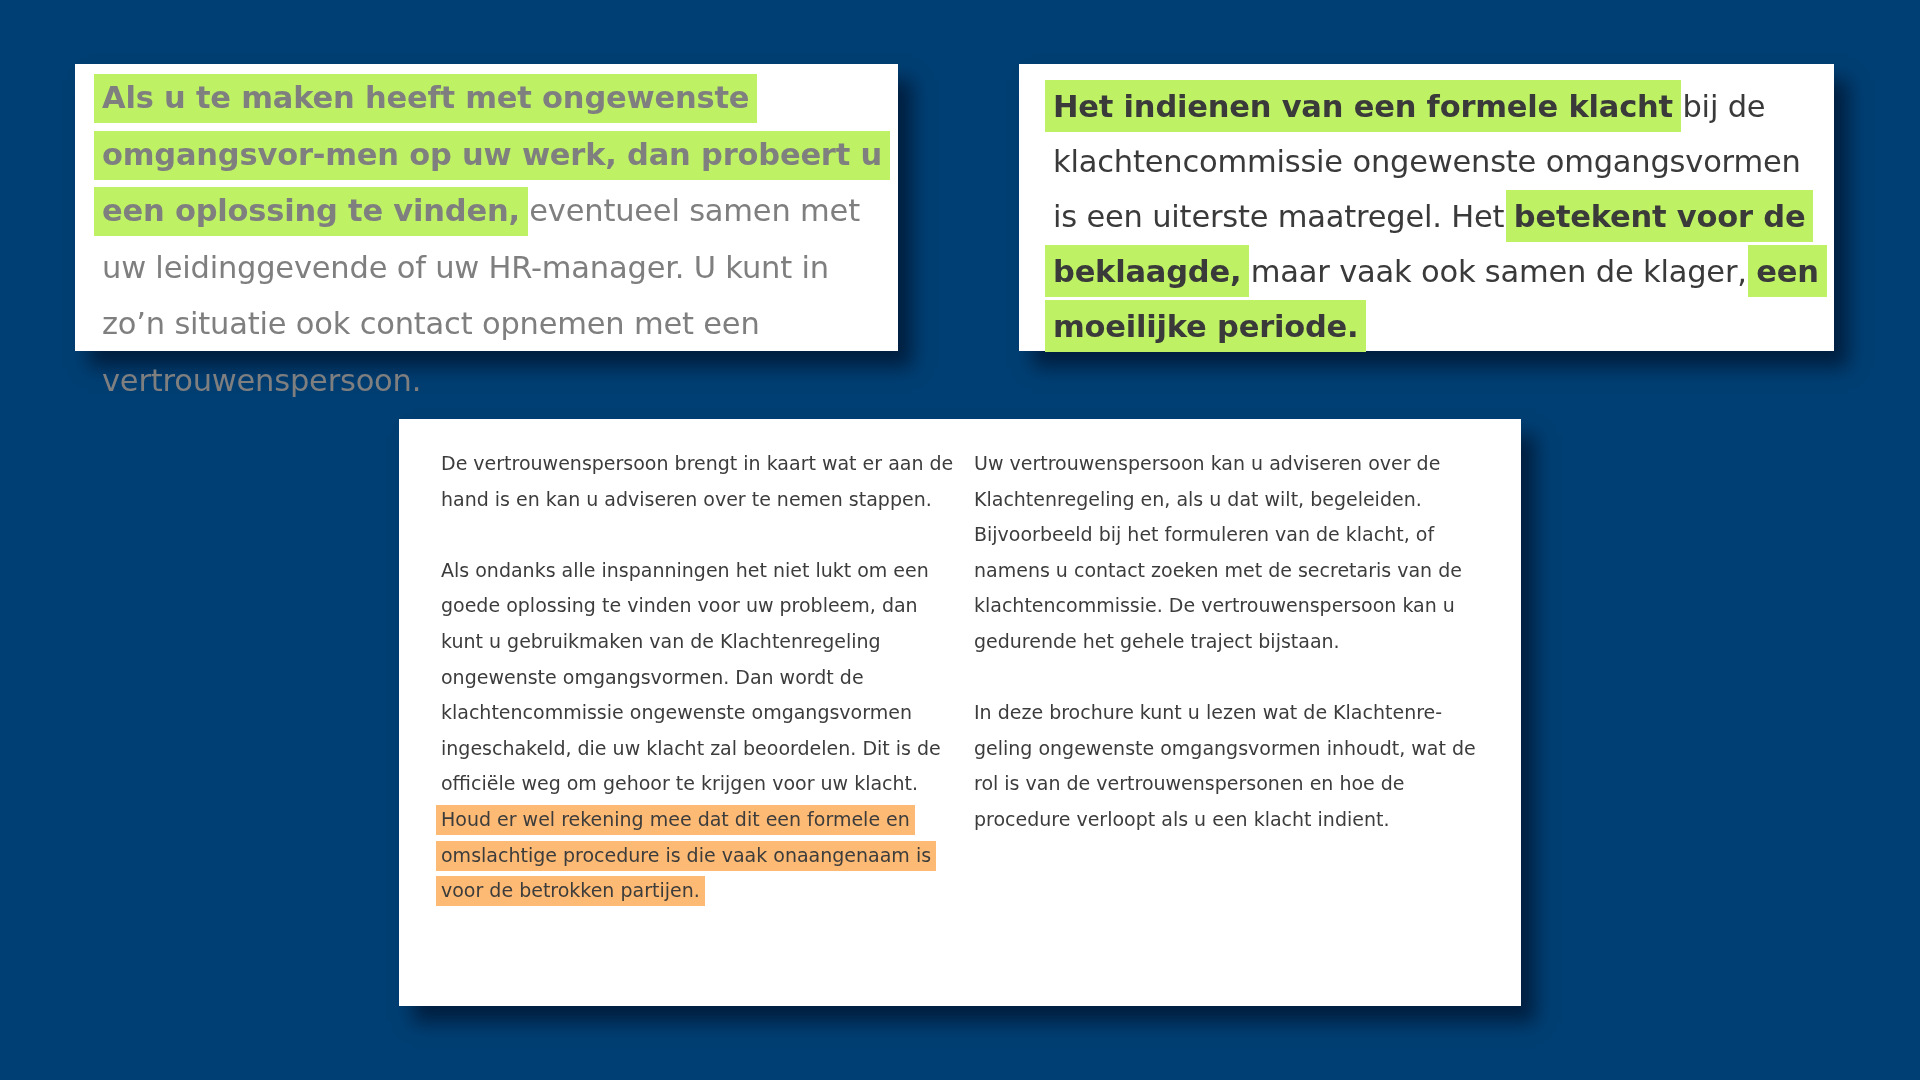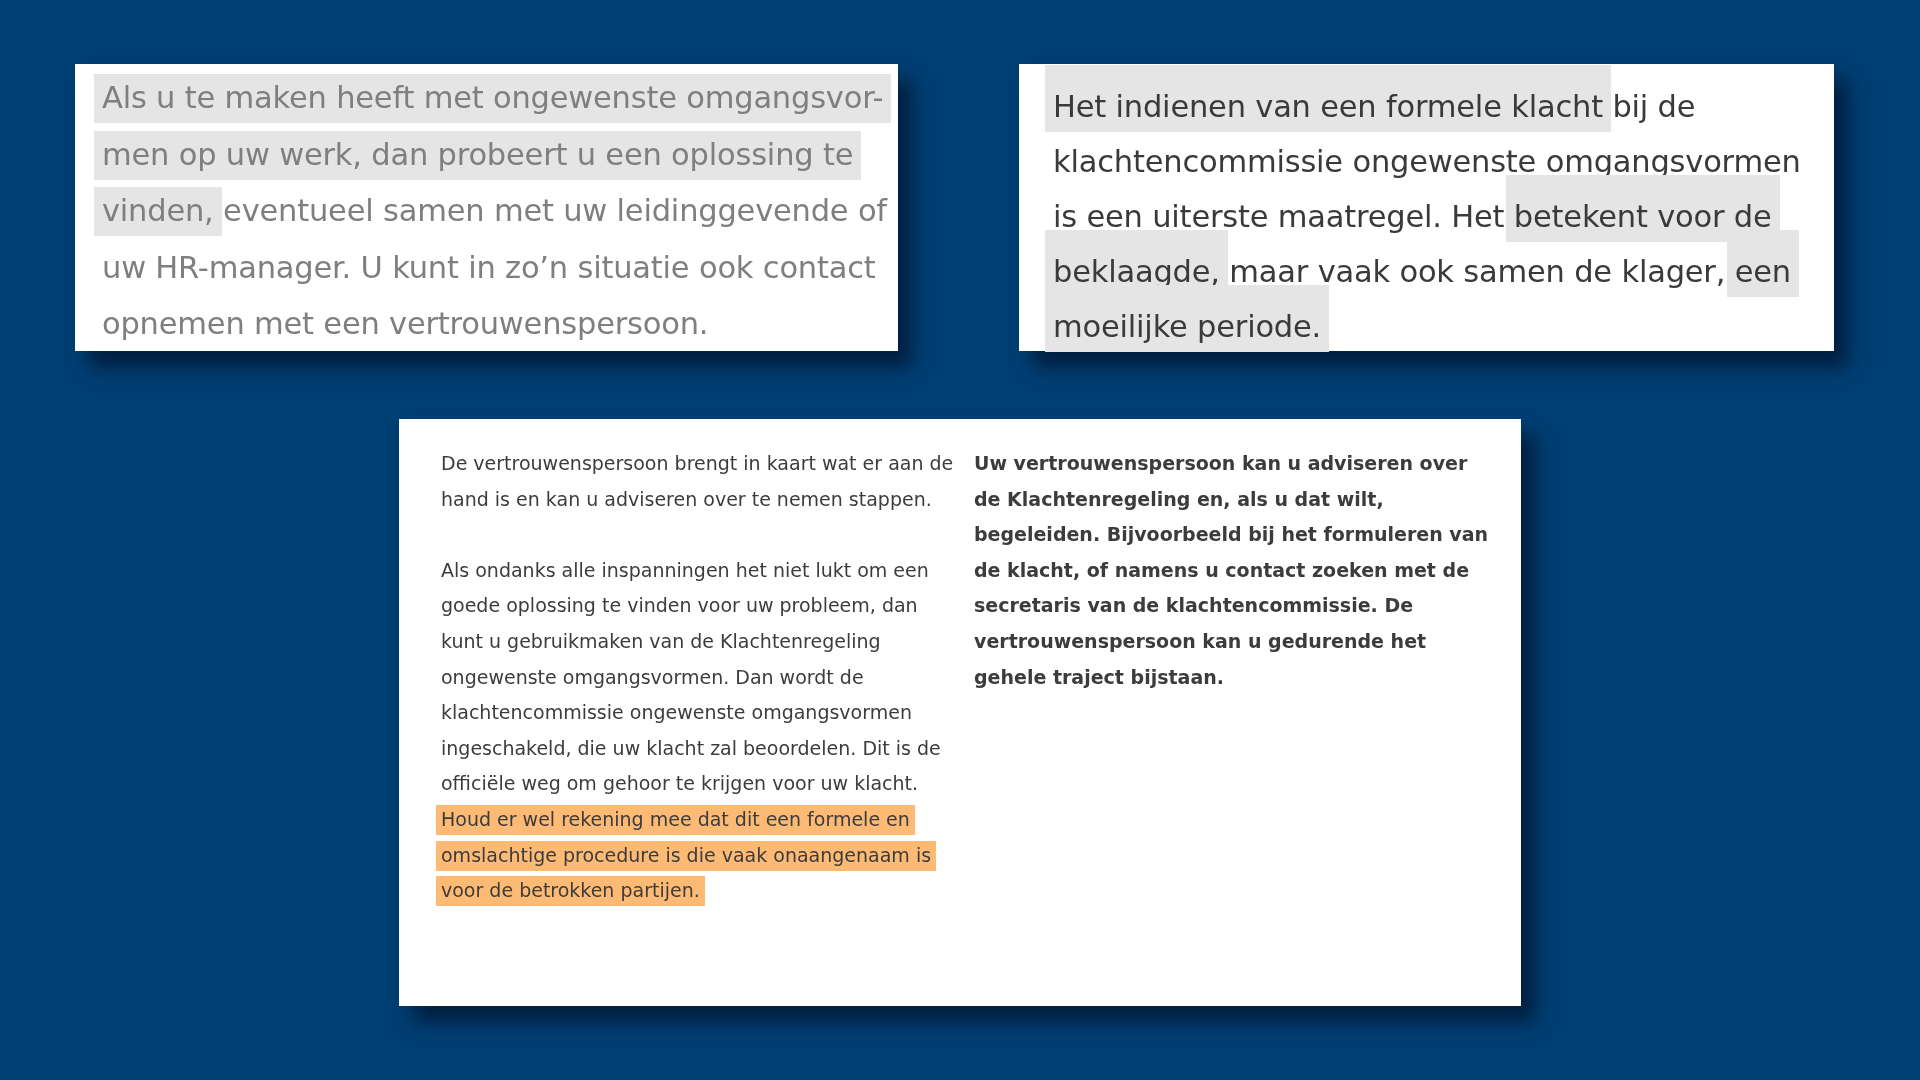--- a/index.html
+++ b/index.html
@@ -7,49 +7,49 @@
   body {
     background: #003f73;
     position: relative;
     font-family: "DejaVu Sans", sans-serif;
   }
   .panel {
     position: absolute;
     background: #ffffff;
     box-shadow: 14px 16px 18px rgba(0, 20, 45, 0.75);
   }
-  .hl { background: #e5e5e5; box-decoration-break: clone; -webkit-box-decoration-break: clone; padding: 4px 8px; margin: 0 -8px; }
+  .hl { background: #bef264; box-decoration-break: clone; -webkit-box-decoration-break: clone; padding: 4px 8px; margin: 0 -8px; font-weight: bold; }
   .hl-inline { background: #fdba74; box-decoration-break: clone; -webkit-box-decoration-break: clone; padding: 4px 5px 4px 3px; }
 
   
   #panel-1 { left: 75px; top: 64px; width: 823px; height: 287px; }
   #panel-1 .txt {
     position: absolute; left: 27px; top: 6px; width: 790px;
     font-size: 30.5px; line-height: 56.5px; color: #7f7f80;
     letter-spacing: -0.2px;
   }
   #panel-1 .hl { padding: 6px 8px 8px 8px; margin: 0 -8px; }
 
   
   #panel-2 { left: 1019px; top: 64px; width: 815px; height: 287px; }
   #panel-2 .txt {
     position: absolute; left: 34px; top: 15px; width: 780px;
     font-size: 30.5px; line-height: 55px; color: #3a3a3a;
     letter-spacing: -0.2px;
   }
-  #panel-2 .hl { padding: 24px 8px 8px 8px; margin: 8px -8px; }
+  #panel-2 .hl { padding: 9px 8px 8px 8px; margin: 8px -8px; }
 
   
   #panel-3 { left: 399px; top: 419px; width: 1122px; height: 587px; }
   .col {
     position: absolute; top: 27px;
     font-size: 19px; line-height: 35.6px; color: #3c3c3c;
   }
   #col-left { left: 42px; width: 520px; }
-  #col-right { left: 575px; width: 520px; font-weight: bold; }
+  #col-right { left: 575px; width: 520px; }
   .para + .para { margin-top: 35.6px; }
   #panel-3 .hl-inline { padding: 3px 5px 5px 5px; margin: 0 -5px; }
 </style>
 </head>
 <body>
 
 <div class="panel" id="panel-1">
   <p class="txt"><span class="hl">Als u te maken heeft met ongewenste omgangsvor-men op uw werk, dan probeert u een oplossing te vinden,</span><span> eventueel samen met uw leidinggevende of uw HR-manager. U kunt in zo’n situatie ook contact opnemen met een vertrouwenspersoon.</span></p>
 </div>
 
@@ -57,14 +57,15 @@
   <p class="txt"><span class="hl">Het indienen van een formele klacht</span><span> bij de klachtencommissie ongewenste omgangsvormen is een uiterste maatregel. Het </span><span class="hl">betekent voor de beklaagde,</span><span> maar vaak ook samen de klager, </span><span class="hl">een moeilijke periode.</span></p>
 </div>
 
 <div class="panel" id="panel-3">
   <div class="col" id="col-left">
     <p class="para">De vertrouwenspersoon brengt in kaart wat er aan de hand is en kan u adviseren over te nemen stappen.</p>
     <p class="para"><span>Als ondanks alle inspanningen het niet lukt om een goede oplossing te vinden voor uw probleem, dan kunt u gebruikmaken van de Klachtenregeling ongewenste omgangsvormen. Dan wordt de klachtencommissie ongewenste omgangsvormen ingeschakeld, die uw klacht zal beoordelen. Dit is de officiële weg om gehoor te krijgen voor uw klacht. </span><span class="hl-inline">Houd er wel rekening mee dat dit een formele en omslachtige procedure is die vaak onaangenaam is voor de betrokken partijen.</span></p>
   </div>
   <div class="col" id="col-right">
     <p class="para">Uw vertrouwenspersoon kan u adviseren over de Klachtenregeling en, als u dat wilt, begeleiden. Bijvoorbeeld bij het formuleren van de klacht, of namens u contact zoeken met de secretaris van de klachtencommissie. De vertrouwenspersoon kan u gedurende het gehele traject bijstaan.</p>
+    <p class="para">In deze brochure kunt u lezen wat de Klachtenre-geling ongewenste omgangsvormen inhoudt, wat de rol is van de vertrouwenspersonen en hoe de procedure verloopt als u een klacht indient.</p>
   </div>
 </div>
 
 </body></html>

